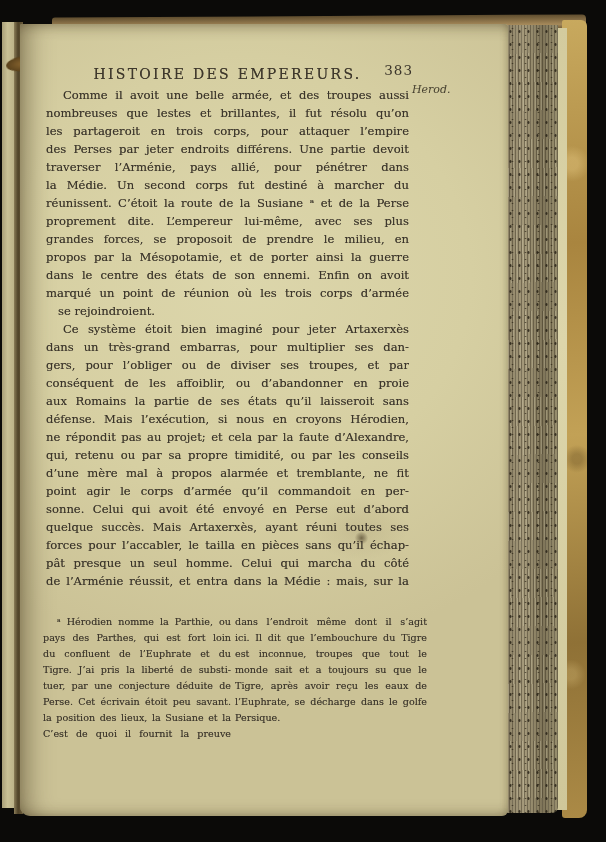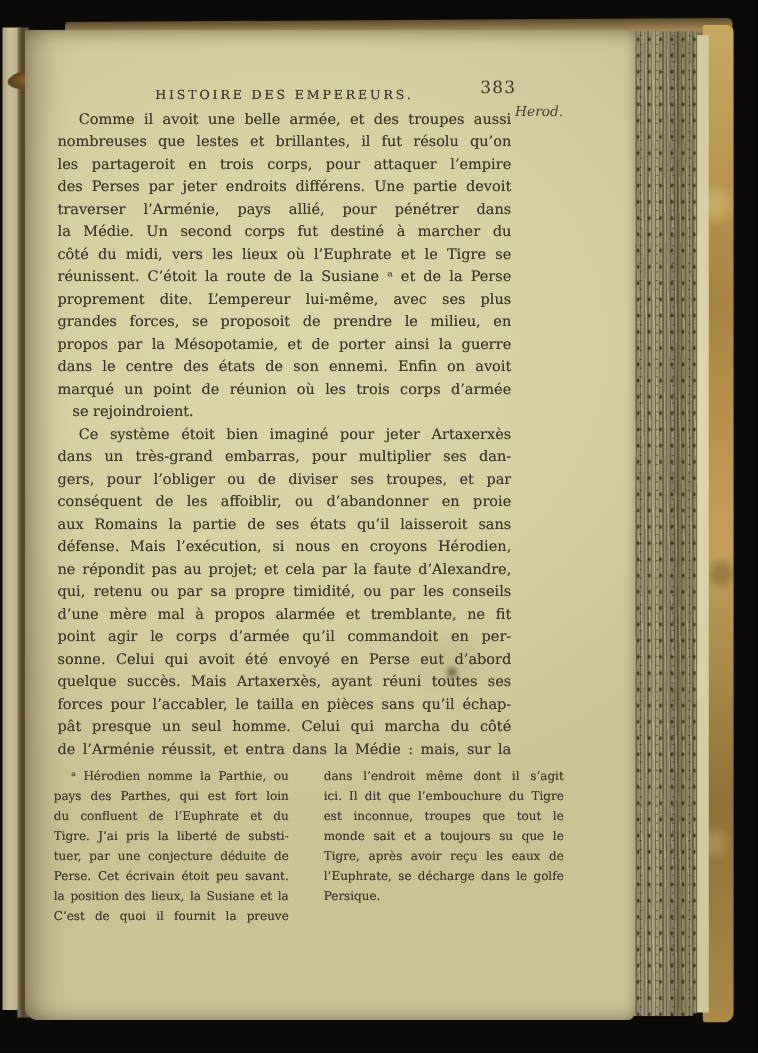--- a/index.html
+++ b/index.html
@@ -69,41 +69,41 @@
   .stain{
     position:absolute;left:334px;top:508px;width:15px;height:12px;border-radius:50%;
     background:radial-gradient(circle,rgba(45,32,14,.55),rgba(45,32,14,0) 70%);
     filter:blur(.7px);
   }
   .header{
     position:absolute;left:26px;top:40px;width:363px;height:16px;
     text-align:center;
   }
   .running-title{
-    font-size:10px;letter-spacing:2.3px;color:#3e382c;
+    font-size:14px;letter-spacing:2.3px;color:#3e382c;
     text-shadow:0 0 .4px rgba(62,56,44,.7);
   }
   .page-number{
     position:absolute;right:-4px;top:-2px;font-size:13.5px;letter-spacing:1px;color:#3a342a;text-align:right;
   }
   .margin-note{
     position:absolute;left:392px;top:59px;font-size:11px;font-style:italic;color:#46402f;
   }
   .body{
     position:absolute;left:26px;top:62px;width:363px;
   }
   .line{
     height:18px;line-height:18px;font-size:11.6px;overflow:hidden;
     text-align:justify;text-align-last:justify;
     text-shadow:0 0 .4px rgba(58,52,42,.55);
   }
   .para .line:first-child{text-indent:17px;}
   .last-left .line:last-child{text-align-last:left;margin-left:12px;}
   .footnotes{
-    position:absolute;left:23px;top:590px;display:flex;gap:28px;
+    position:absolute;left:23px;top:590px;display:flex;gap:4px;
   }
   .fn-col{width:188px;}
   .fn-col.fn-right{width:192px;}
   .fn-line{
     height:16px;line-height:16px;font-size:9.6px;overflow:hidden;
     text-align:justify;text-align-last:justify;
     text-shadow:0 0 .3px rgba(58,52,42,.5);
   }
   .fn-left .fn-line:first-child{text-indent:14px;}
 </style>
@@ -130,21 +130,20 @@
     <div class="margin-note">Herod.</div>
 
     <div class="body">
       <div class="para last-left">
           <div class="line">Comme il avoit une belle armée, et des troupes aussi</div>
           <div class="line">nombreuses que lestes et brillantes, il fut résolu qu’on</div>
           <div class="line">les partageroit en trois corps, pour attaquer l’empire</div>
           <div class="line">des Perses par jeter endroits différens. Une partie devoit</div>
           <div class="line">traverser l’Arménie, pays allié, pour pénétrer dans</div>
           <div class="line">la Médie. Un second corps fut destiné à marcher du</div>
-          <div class="line">côté du midi, vers les lieux où l’Euphrate et le Tigre se</div>
           <div class="line">réunissent. C’étoit la route de la Susiane ᵃ et de la Perse</div>
           <div class="line">proprement dite. L’empereur lui-même, avec ses plus</div>
           <div class="line">grandes forces, se proposoit de prendre le milieu, en</div>
           <div class="line">propos par la Mésopotamie, et de porter ainsi la guerre</div>
           <div class="line">dans le centre des états de son ennemi. Enfin on avoit</div>
           <div class="line">marqué un point de réunion où les trois corps d’armée</div>
           <div class="line">se rejoindroient.</div>
         </div>
       <div class="para">
           <div class="line">Ce système étoit bien imaginé pour jeter Artaxerxès</div>

